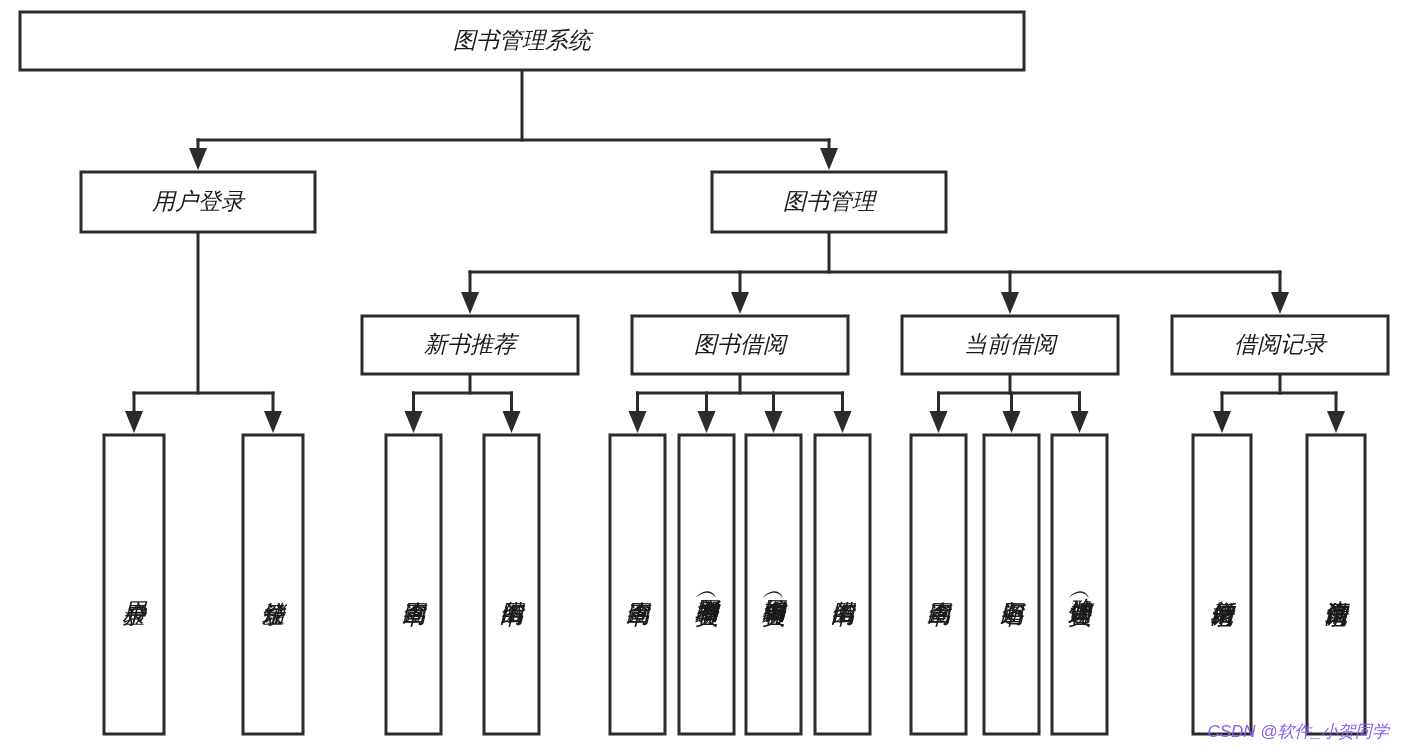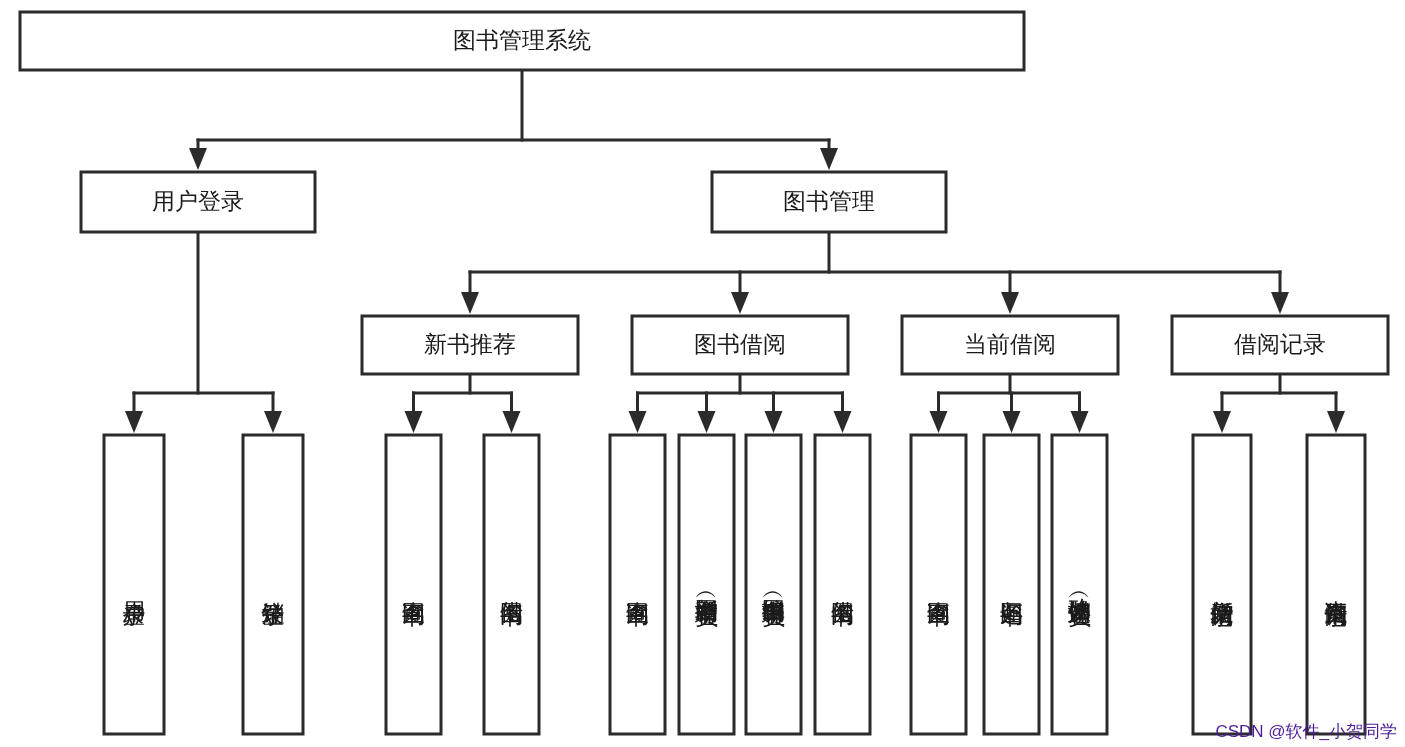--- a/index.html
+++ b/index.html
@@ -1,20 +1,20 @@
 <!DOCTYPE html>
 <html><head>
 <meta charset="utf-8">
 <style>
   html,body{margin:0;padding:0;background:#ffffff;}
   body{
     font-family:"Liberation Sans","DejaVu Sans",sans-serif;
     width:1405px;height:747px;overflow:hidden;
   }
-  #diagram-root{position:relative;width:1405px;height:747px;background:#fff;}
+  #diagram-root{position:relative;width:1405px;height:747px;background:#fff;font-style:italic;}
   svg#tree-svg{position:absolute;left:0;top:0;width:1405px;height:747px;display:block;}
   .node-box{fill:#ffffff;stroke:#2b2b2b;stroke-width:3;}
   .edge-line{stroke:#2b2b2b;stroke-width:3;fill:none;stroke-linecap:square;}
   .arrow-head{fill:#2b2b2b;stroke:none;}
   .node-label-h{
     font-family:"Liberation Sans","DejaVu Sans",sans-serif;
     font-size:23px;fill:#1b1b1b;text-anchor:middle;dominant-baseline:middle;
   }
   .leaf-label{
     position:absolute;
@@ -22,23 +22,23 @@
     font-size:23px;color:#1b1b1b;
     writing-mode:vertical-rl;
     text-orientation:upright;
     letter-spacing:1px;
     line-height:1;
     display:flex;align-items:center;justify-content:center;
     pointer-events:none;
     white-space:nowrap;
   }
   .watermark{
-    position:absolute;right:8px;bottom:4px;
+    position:absolute;right:16px;bottom:4px;
     font-family:"Liberation Sans","DejaVu Sans",sans-serif;
-    font-size:17px;color:#4c1d95;white-space:nowrap;
+    font-size:17px;color:#8b5cf6;white-space:nowrap;
   }
 </style>
 </head>
 <body>
 
 <div id="diagram-root">
   <svg id="tree-svg" viewBox="0 0 1405 747">
     <g id="edges-layer">
         <line x1="522" y1="70" x2="522" y2="140" class="edge-line"></line>
         <line x1="198" y1="140" x2="829" y2="140" class="edge-line"></line>

